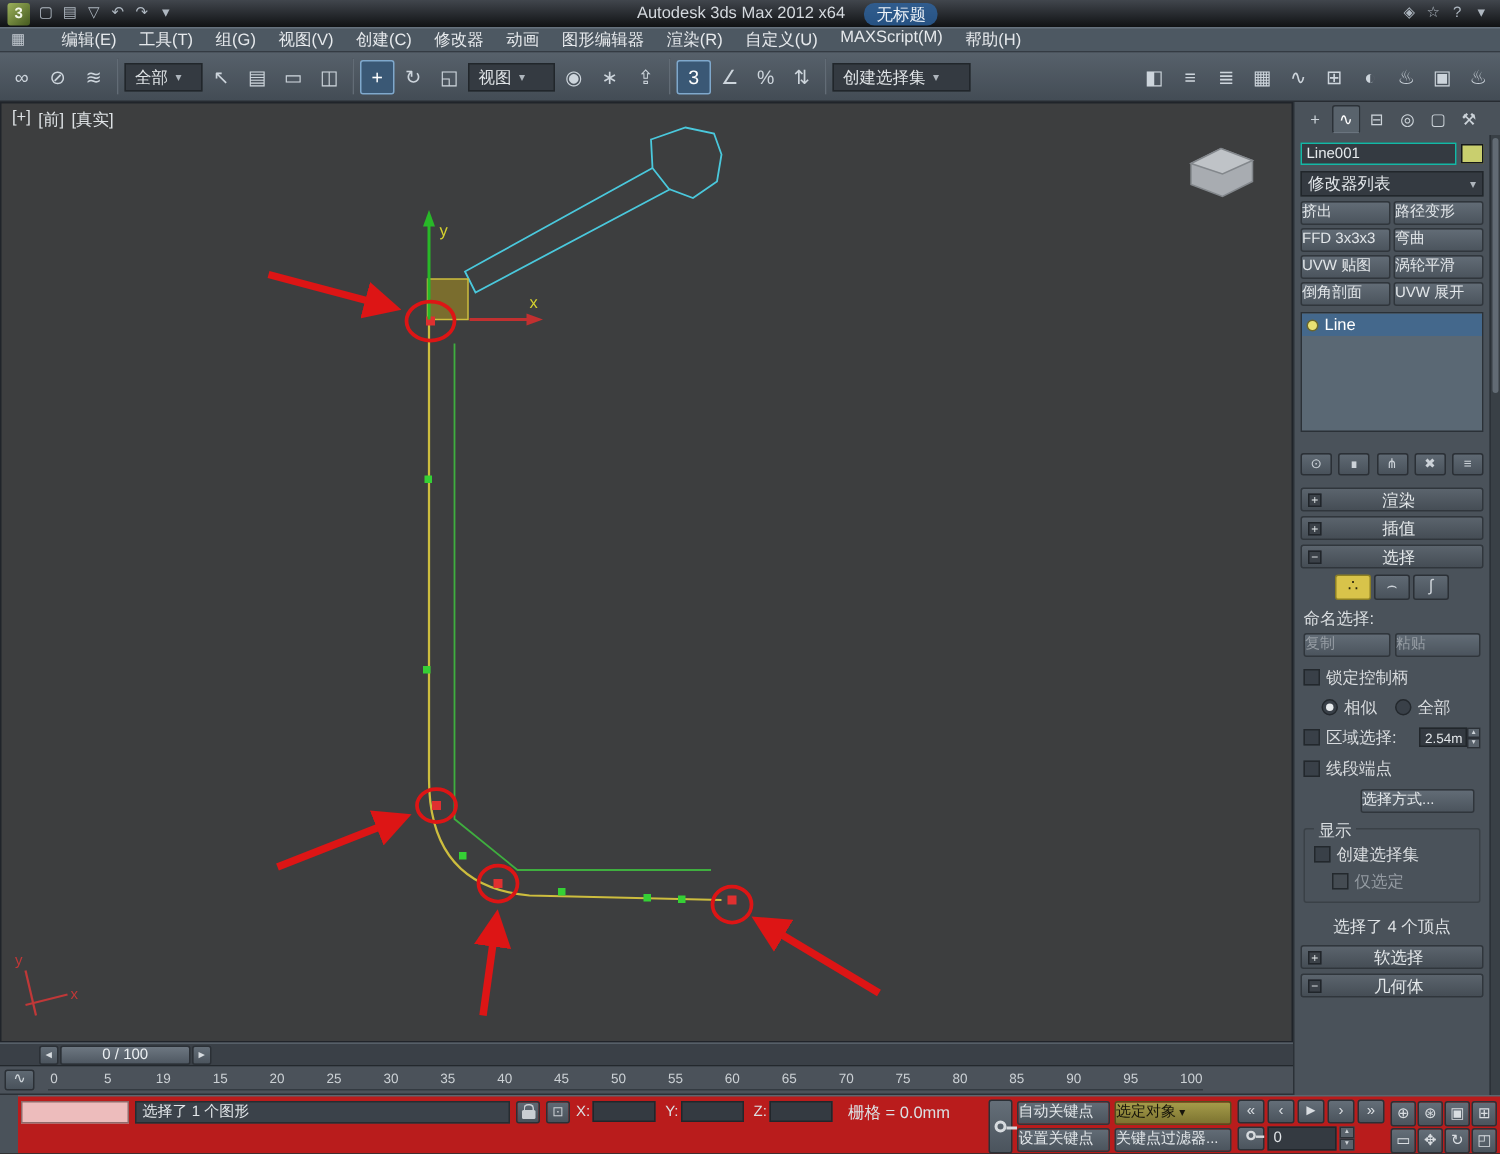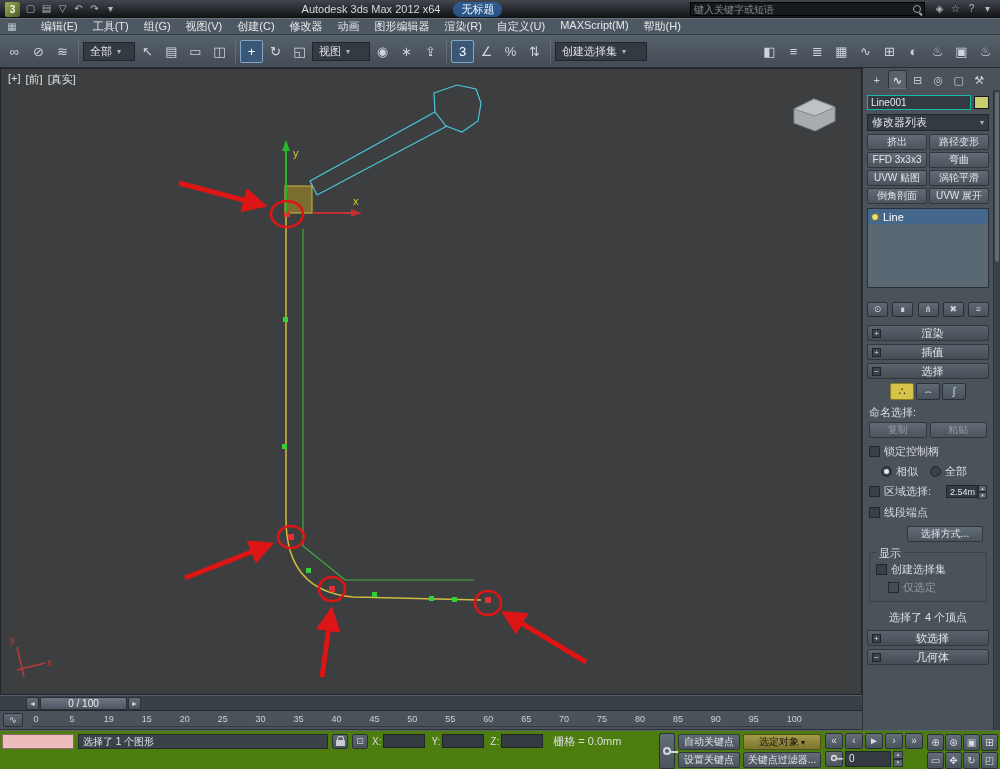--- a/index.html
+++ b/index.html
@@ -84,21 +84,21 @@
   .panel-tab.active{background:#59636c;border-color:#2c3238;border-bottom-color:#6a747e;color:#fff}
   .name-row{display:flex;gap:3px;align-items:center;height:18px;margin-bottom:3px}
   .name-field{flex:1;height:15px;background:#343a41;border:1px solid #14b8a6;color:#e6eaed;
               font-size:10px;line-height:13px;padding:0 3px}
   .color-swatch{width:15px;height:13px;background:#c9cf6e;border:1px solid #15181b;flex:none}
   .mod-list{height:17px;background:#343a41;border:1px solid #21262b;display:flex;align-items:center;
             padding:0 4px;color:#e2e6e9;margin-bottom:3px}
   .mod-list::after{content:"▾";margin-left:auto;font-size:8px;color:#aeb5bc}
   .mod-grid{display:grid;grid-template-columns:1fr 1fr;gap:2px;margin-bottom:4px}
   .btn{background:linear-gradient(#626c76,#4b545d);border:1px solid #30363c;border-radius:2px;
-       color:#e2e6e9;text-align:center;font-size:10px;line-height:14px;height:16px;
+       color:#e2e6e9;text-align:left;font-size:10px;line-height:14px;height:16px;
        white-space:nowrap;overflow:hidden;font-family:inherit}
   .btn.disabled{color:#959ca3}
   .stack-box{height:80px;background:#5a6874;border:1px solid #2b3137;margin-bottom:14px;overflow:hidden}
   .stack-row{height:15px;display:flex;align-items:center;gap:4px;padding:0 3px;background:#44688c;color:#fff}
   .bulb{width:8px;height:8px;border-radius:50%;background:#e8e073;border:1px solid #6b672d;flex:none}
   .stack-tools{display:flex;justify-content:space-between;margin-bottom:5px}
   .stack-tools .tool{width:21px;height:15px;background:linear-gradient(#5f6973,#49525b);
                      border:1px solid #2b3036;border-radius:2px;color:#ccd2d8;font-size:9px;
                      line-height:13px;text-align:center}
   .rollout{height:16px;background:linear-gradient(#5b646d,#454d55);border:1px solid #30363c;
@@ -129,21 +129,21 @@
   .spin-arrows i{flex:1;background:#5a636c;border:1px solid #2b3036;font-size:5px;line-height:5px;
                  color:#cfd4d9;text-align:center;font-style:normal}
   .spin-arrows i.up::before{content:"▴"}
   .spin-arrows i.dn::before{content:"▾"}
   .groupbox{border:1px solid #3a4147;border-radius:2px;margin:7px 2px 3px;padding:6px 4px 3px;position:relative}
   .groupbox .legend{position:absolute;top:-7px;left:6px;background:#4a525a;padding:0 3px;color:#dbdfe2}
   .sel-status{text-align:center;margin:5px 0 2px;color:#dde1e4}
   .select-by-btn{width:76px;margin:3px 6px 3px auto}
 
   
-  .statusbar{position:absolute;left:0;right:0;bottom:0;height:39px;background:#4d7c0f;
+  .statusbar{position:absolute;left:12px;right:0;bottom:0;height:39px;background:#b91c1c;
              border-top:1px solid #5b656e;display:flex;padding:2px 2px 0}
   .sb-left{flex:1;display:flex;flex-direction:column;gap:2px;min-width:0}
   .sb-row{height:16px;display:flex;align-items:center;gap:4px}
   .listener{width:72px;height:15px;background:#edbcbc;border:1px solid #8f6a6a;flex:none}
   .line-field{width:72px;height:15px;background:#f1f2f3;border:1px solid #8a9097;color:#c22;
               font-size:10px;line-height:13px;padding:0 2px;flex:none}
   .status-field{width:250px;height:15px;background:#3b424a;border:1px solid #272c31;color:#e3e7ea;
                 font-size:10px;line-height:13px;padding:0 4px;flex:none;white-space:nowrap;overflow:hidden}
   .mini-btn{width:16px;height:15px;background:linear-gradient(#5f6973,#49525b);border:1px solid #2b3036;
             border-radius:2px;display:flex;align-items:center;justify-content:center;flex:none}
@@ -191,24 +191,20 @@
         <span class="qa-icon">▤</span>
         <span class="qa-icon">▽</span>
         <span class="qa-icon">↶</span>
         <span class="qa-icon">↷</span>
         <span class="qa-icon">▾</span>
       </span>
     <span class="tb-spacer"></span>
     <span class="app-title">Autodesk 3ds Max 2012 x64</span>
     <span class="doc-title">无标题</span>
     <span class="tb-spacer"></span>
-    <span class="search-wrap">
-      <input placeholder="键入关键字或短语" style="">
-      <span class="mag-icon"></span>
-    </span>
     <span class="tb-group">
         <span class="qa-icon">◈</span>
         <span class="qa-icon">☆</span>
         <span class="qa-icon">?</span>
         <span class="qa-icon">▾</span>
       </span>
   </div>
 
   <div class="menubar">
     <span class="app-menu-icon">▦</span>

